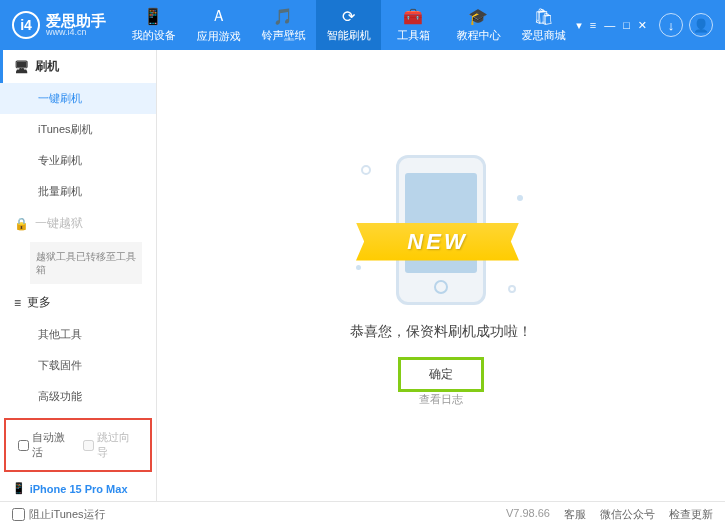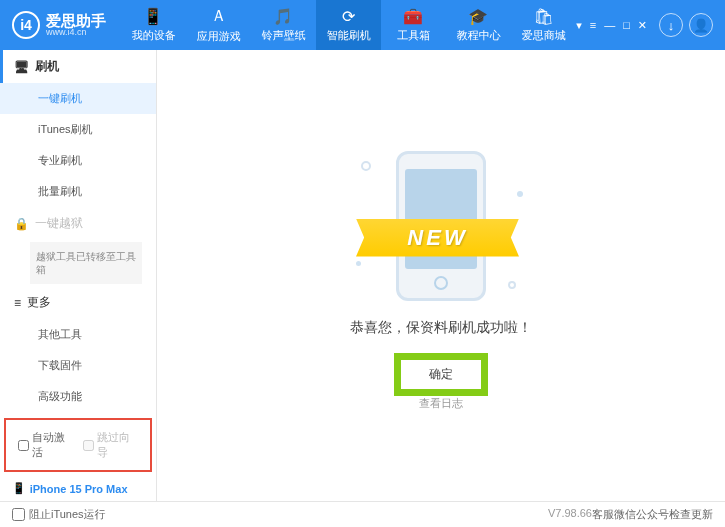--- a/index.html
+++ b/index.html
@@ -42,26 +42,26 @@
 .phone-screen { position: absolute; top: 15px; left: 6px; right: 6px; height: 100px; background: #b8d4ea; border-radius: 3px; }
 .phone-btn { position: absolute; bottom: 8px; left: 50%; transform: translateX(-50%); width: 14px; height: 14px; border: 2px solid #b8d4ea; border-radius: 50%; }
 .ribbon { position: absolute; top: 78px; left: 5px; right: 12px; height: 38px; background: linear-gradient(#ffd633, #ffcc00); display: flex; align-items: center; justify-content: center; font-size: 22px; font-weight: 900; color: #fff; letter-spacing: 3px; font-style: italic; clip-path: polygon(0 0, 100% 0, 95% 50%, 100% 100%, 0 100%, 5% 50%); text-shadow: 1px 1px 2px rgba(0,0,0,0.2); }
 .ring { position: absolute; border-radius: 50%; border: 2px solid #d5e3f0; }
 .ring1 { width: 10px; height: 10px; top: 20px; left: 10px; }
 .ring2 { width: 8px; height: 8px; bottom: 12px; right: 15px; }
 .dot { position: absolute; border-radius: 50%; background: #cfe2f2; }
 .dot1 { width: 6px; height: 6px; top: 50px; right: 8px; }
 .dot2 { width: 5px; height: 5px; bottom: 35px; left: 5px; }
 .success-text { margin-top: 18px; font-size: 14px; color: #444; }
-.ok-btn { margin-top: 16px; padding: 6px 28px; border: 7px solid #84cc16; background: #fff; font-size: 12px; color: #444; cursor: pointer; text-align: right; }
+.ok-btn { margin-top: 16px; padding: 6px 28px; border: 3px solid #84cc16; background: #fff; font-size: 12px; color: #444; cursor: pointer; text-align: right; }
 .log-link { font-size: 11px; color: #999; cursor: pointer; }
 
 .footer { height: 26px; border-top: 1px solid #e5e5e5; display: flex; align-items: center; padding: 0 12px; font-size: 11px; color: #666; justify-content: space-between; }
 .footer-left { display: flex; align-items: center; gap: 4px; }
-.footer-right { display: flex; }
+.footer-right { display: flex; gap: 14px; }
 .footer-right span { cursor: pointer; }
 .version { color: #999; }
 </style>
 </head>
 <body>
 
 <div class="header">
   <div class="logo-area">
     <div class="logo-circle">i4</div>
     <div class="logo-text">

